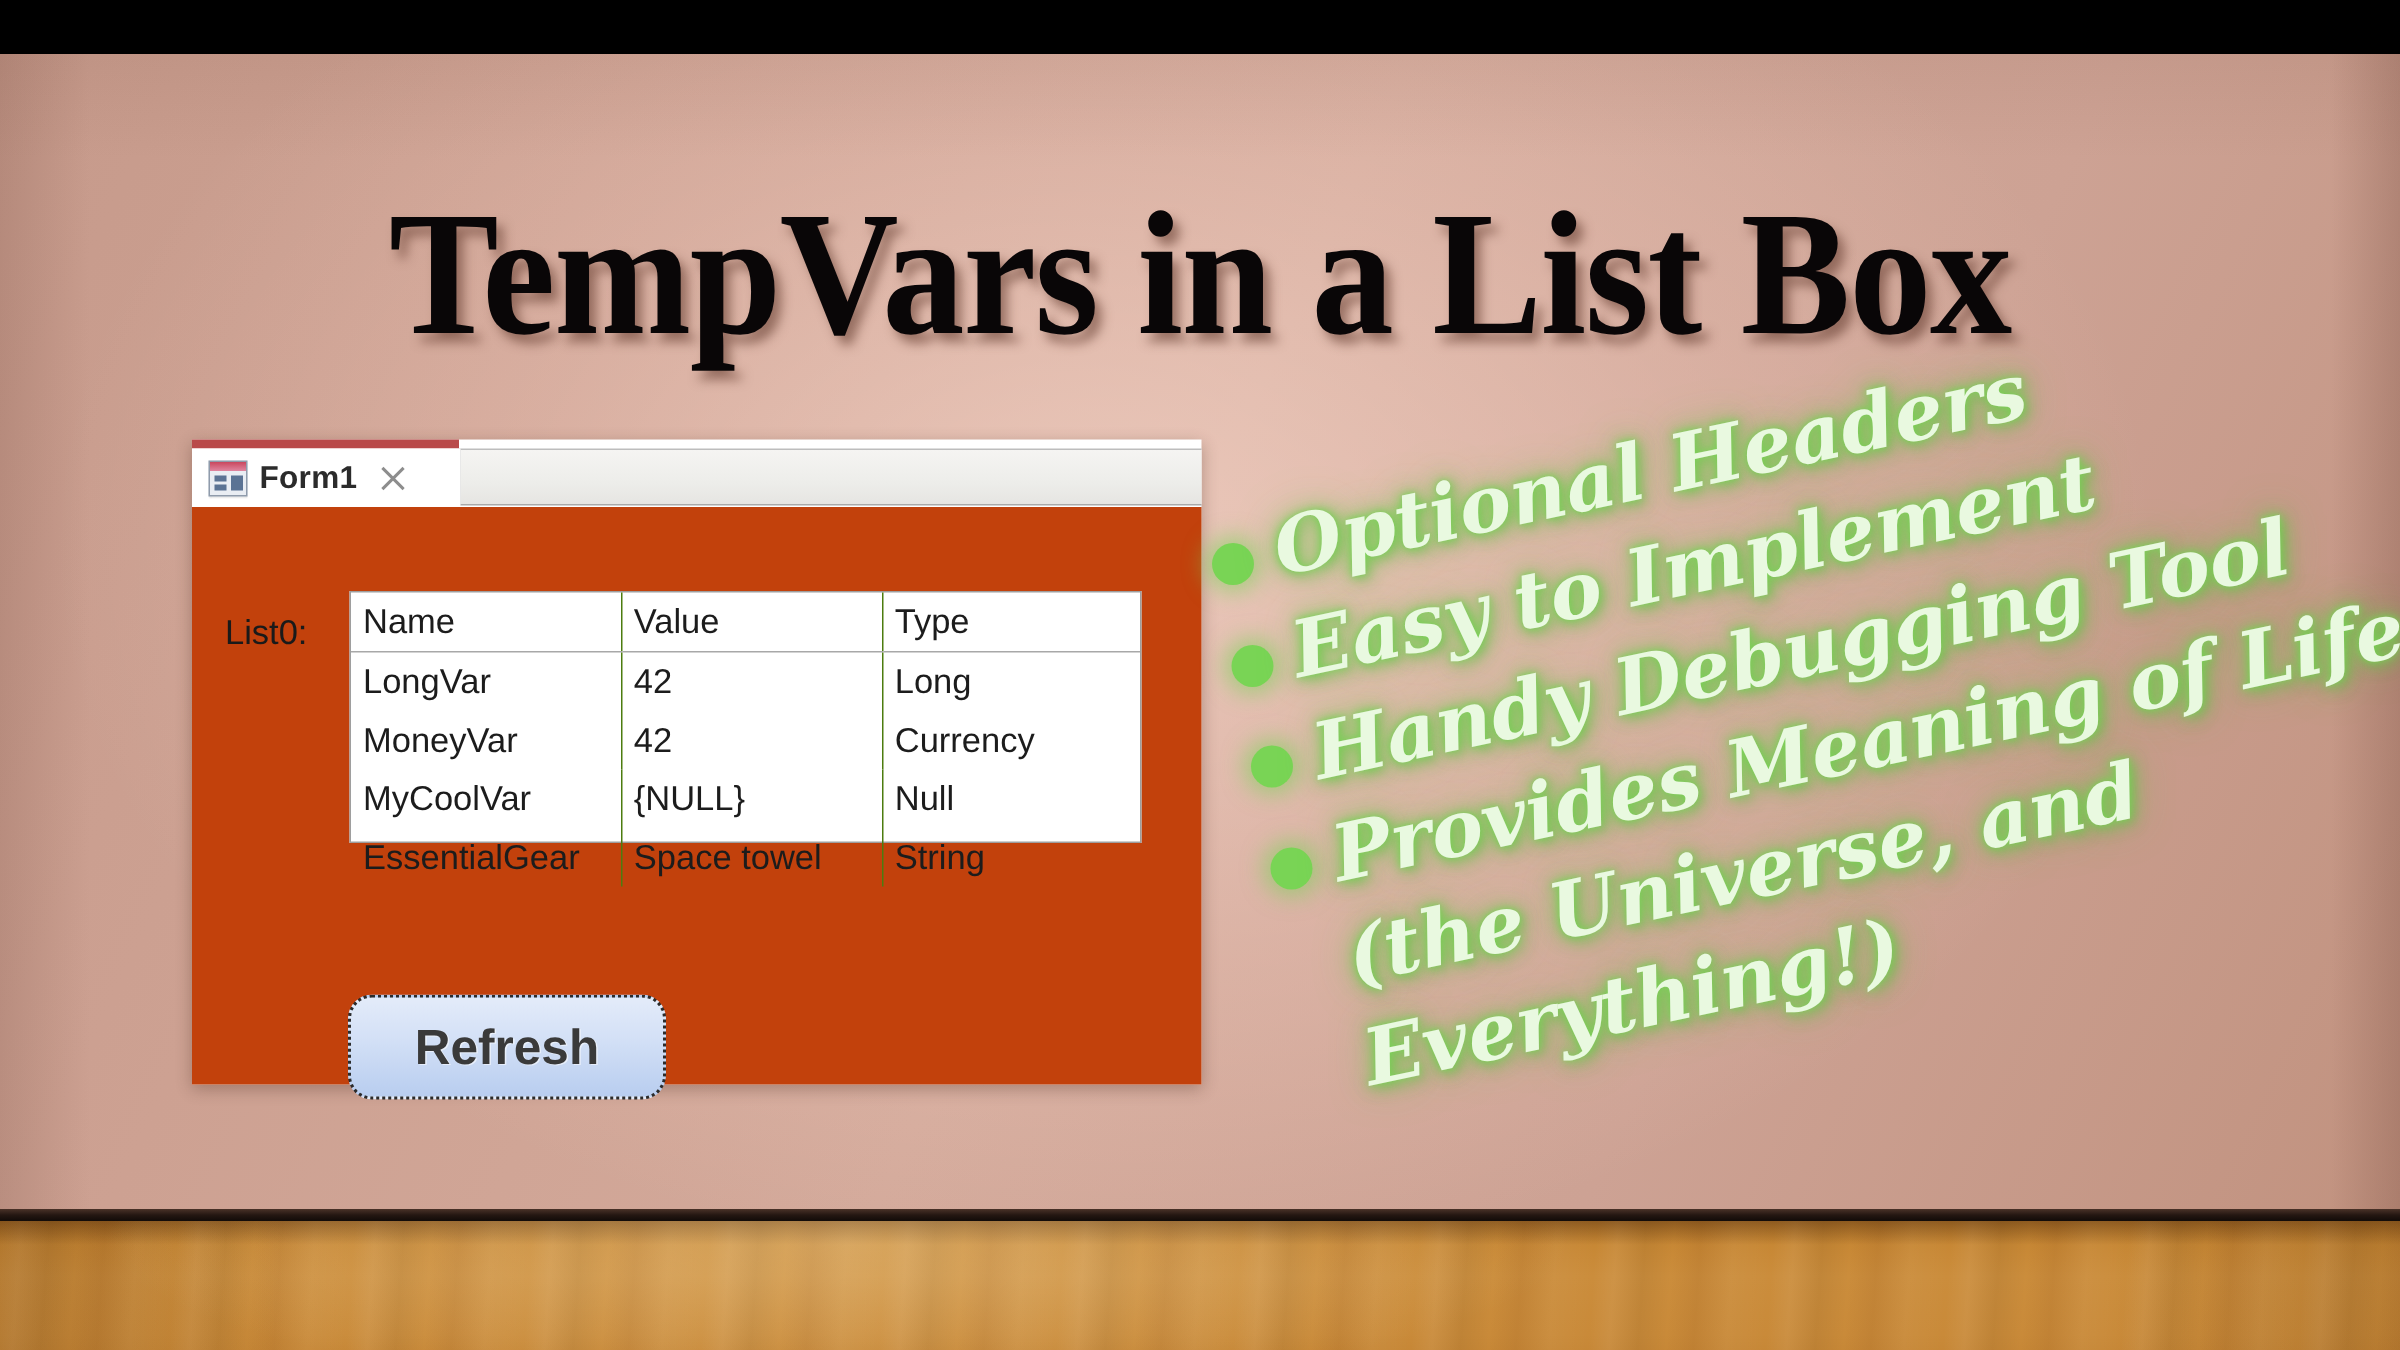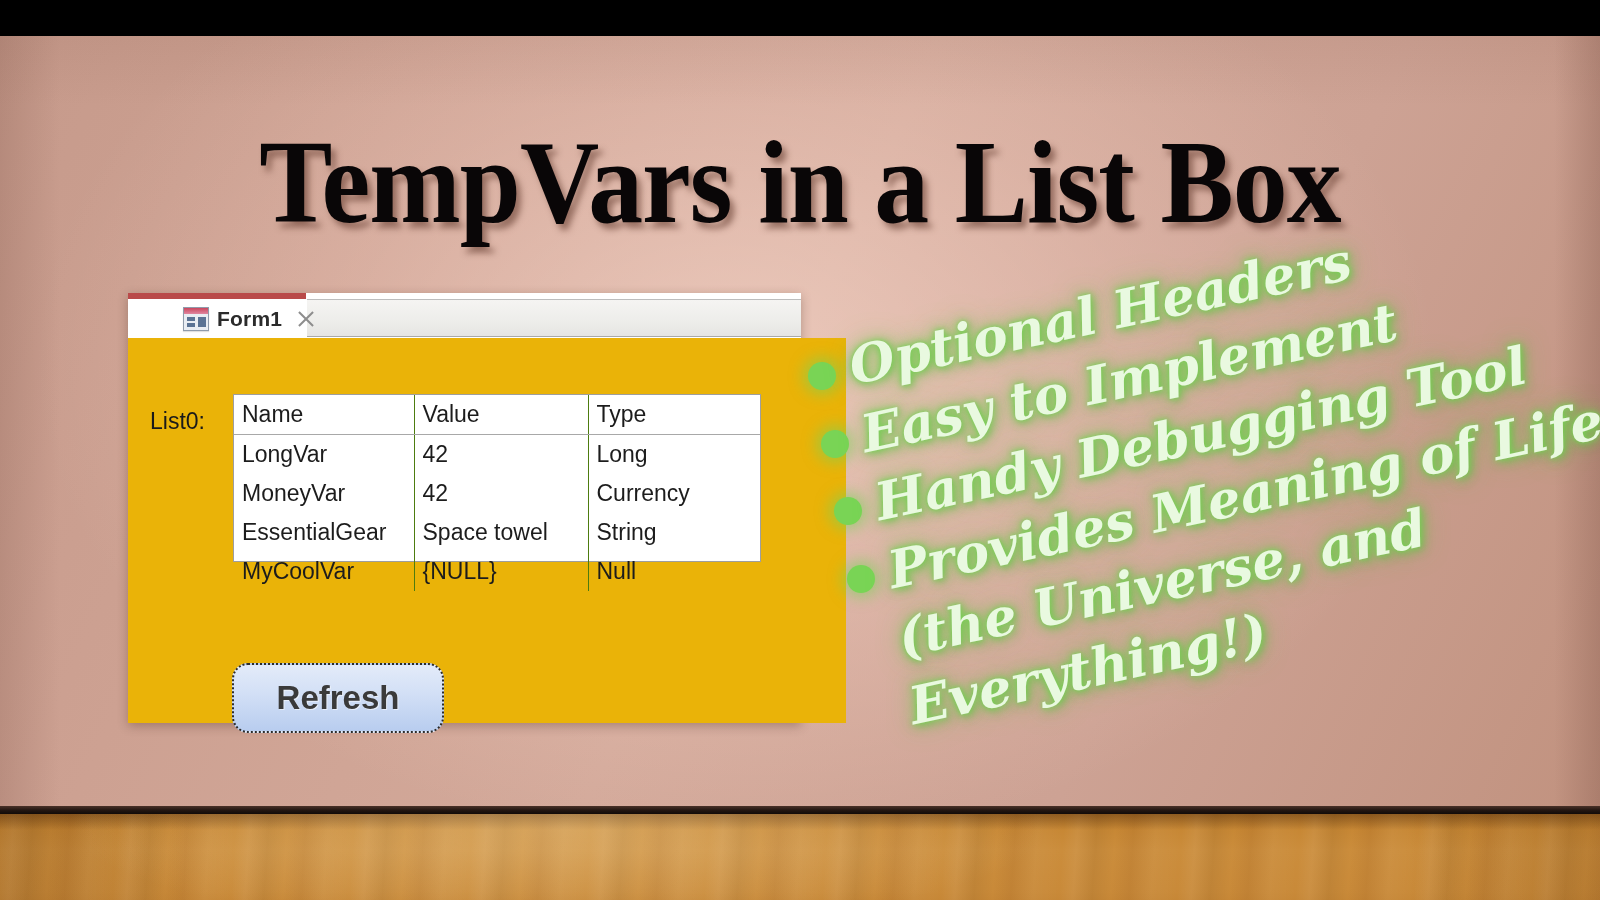--- a/index.html
+++ b/index.html
@@ -78,21 +78,21 @@
   }
   .tab-inactive{
     position:absolute;left:178px;top:0px;width:495px;height:38px;
     background:linear-gradient(to bottom,#f5f4f2 0%,#ededea 60%,#e6e5e2 100%);
     border:1px solid #a9a9a9;border-right:none;border-top:1px solid #bdbdbd;
     box-sizing:border-box;
   }
   .tab-active{
     position:absolute;left:0;top:0px;width:179px;height:39px;
     background:#ffffff;box-sizing:border-box;
-    display:flex;align-items:center;padding-left:44px;
+    display:flex;align-items:center;
   }
   .tab-icon{
     width:26px;height:24px;margin-left:11px;margin-right:8px;position:relative;flex:0 0 auto;
     border:1px solid #8f9bab;background:#e9edf3;box-sizing:border-box;
     box-shadow:0 1px 1px rgba(0,0,0,.12);
   }
   .tab-icon .ti-bar{position:absolute;left:0;top:0;width:100%;height:6px;background:linear-gradient(to bottom,#c9475e,#e086a0);}
   .tab-icon .ti-l1{position:absolute;left:3px;top:9px;width:8px;height:4px;background:#5b7394;}
   .tab-icon .ti-l2{position:absolute;left:3px;top:15px;width:8px;height:4px;background:#5b7394;}
   .tab-icon .ti-r1{position:absolute;left:14px;top:9px;width:8px;height:10px;background:#5b7394;}
@@ -101,21 +101,21 @@
   }
   .tab-close{
     margin-left:13px;width:22px;height:22px;position:relative;cursor:pointer;flex:0 0 auto;
   }
   .tab-close:before,.tab-close:after{
     content:"";position:absolute;left:1px;top:10px;width:20px;height:2px;background:#8d8d8d;
   }
   .tab-close:before{transform:rotate(45deg);}
   .tab-close:after{transform:rotate(-45deg);}
 
-  .form-body{position:absolute;left:0;top:45px;width:673px;height:385px;background:#eab308;padding-left:45px;}
+  .form-body{position:absolute;left:0;top:45px;width:673px;height:385px;background:#c2410c;}
 
   .list-label{
     position:absolute;left:22px;top:70px;font-size:23px;color:#1a1a1a;
   }
 
   .listbox{
     position:absolute;left:105px;top:56px;width:528px;height:168px;
     border:1px solid #9e9e9e;background:#fff;box-sizing:border-box;
     font-size:23px;color:#1c1c1c;
   }
@@ -218,28 +218,28 @@
               <td>LongVar</td>
               <td class="sep">42</td>
               <td class="sep">Long</td>
             </tr>
             <tr>
               <td>MoneyVar</td>
               <td class="sep">42</td>
               <td class="sep">Currency</td>
             </tr>
             <tr>
+              <td>MyCoolVar</td>
+              <td class="sep">{NULL}</td>
+              <td class="sep">Null</td>
+            </tr>
+            <tr>
               <td>EssentialGear</td>
               <td class="sep">Space towel</td>
               <td class="sep">String</td>
-            </tr>
-            <tr>
-              <td>MyCoolVar</td>
-              <td class="sep">{NULL}</td>
-              <td class="sep">Null</td>
             </tr>
           </tbody>
         </table>
       </div>
 
       <div class="refresh-btn">Refresh</div>
 
     </div>
   </div>
 

